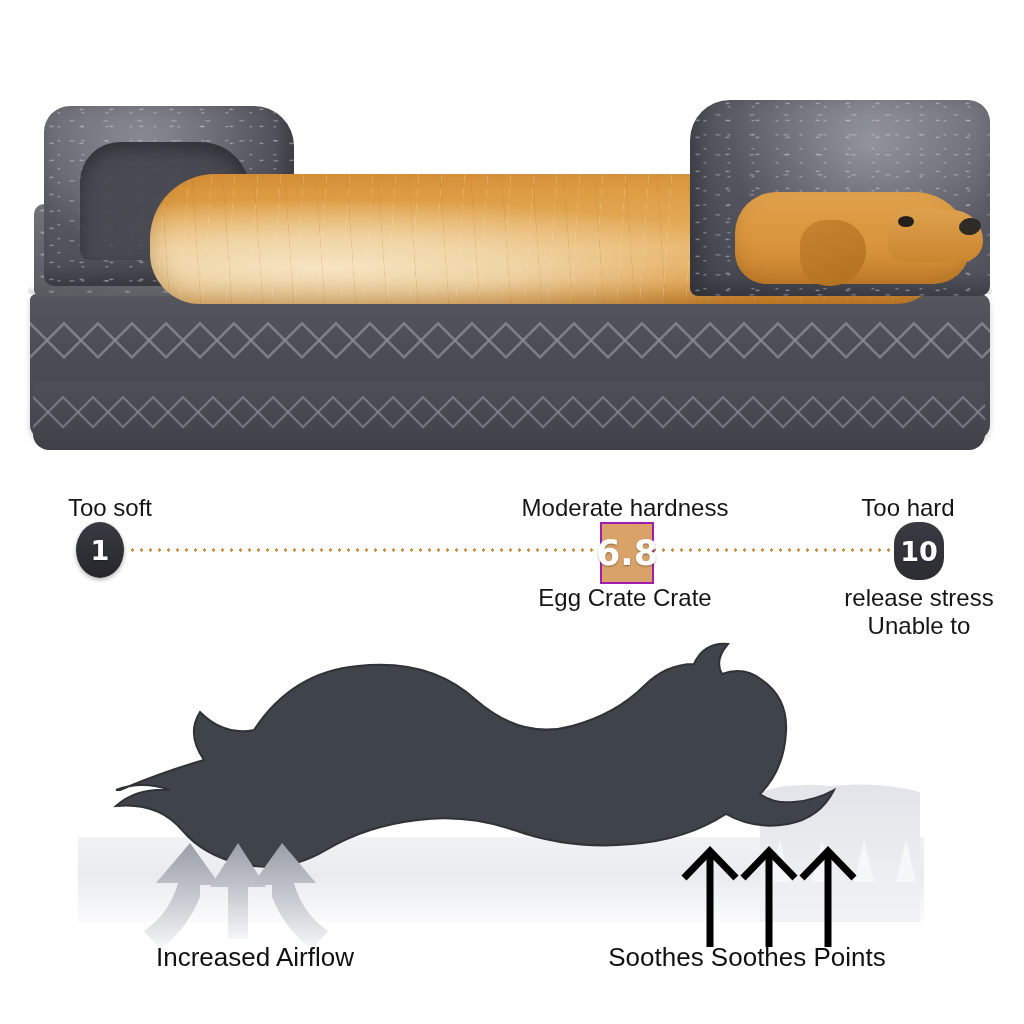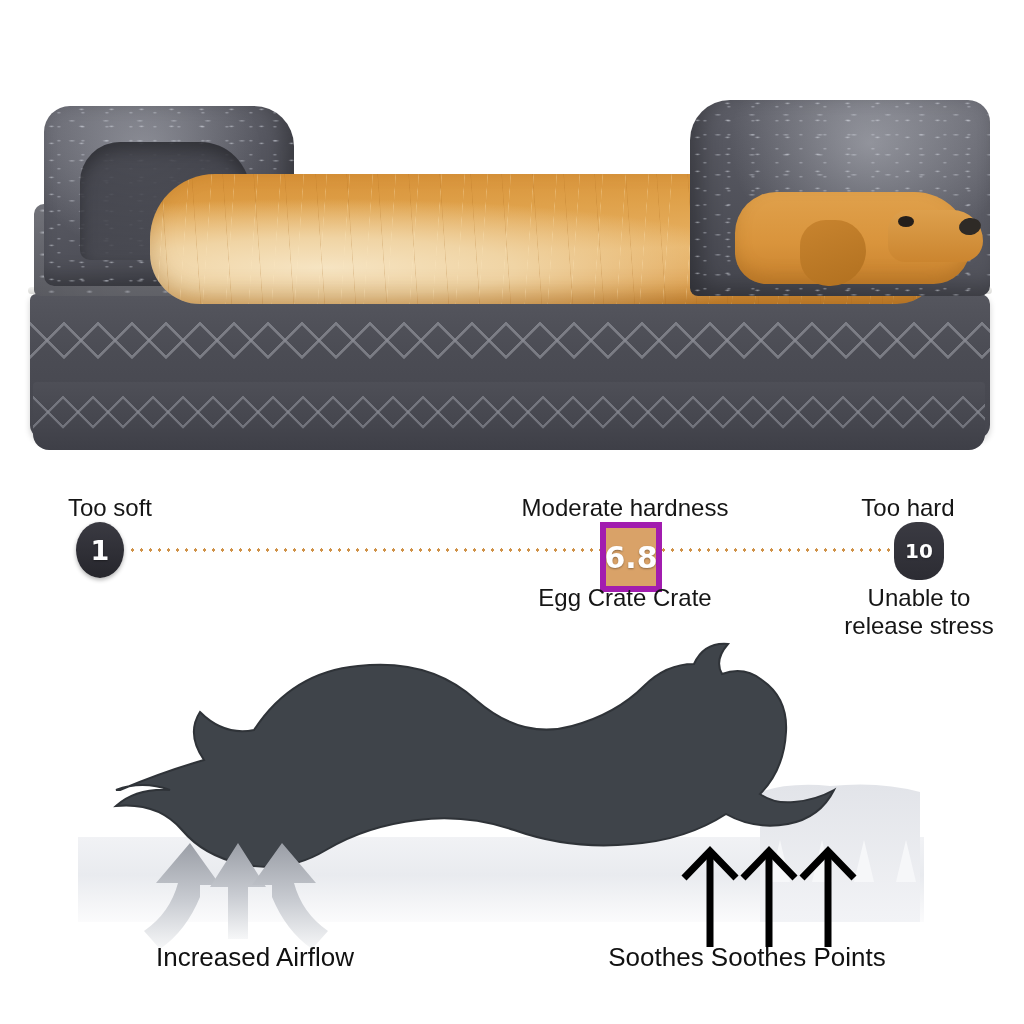--- a/index.html
+++ b/index.html
@@ -190,27 +190,27 @@
     text-shadow:0 1px 2px rgba(0,0,0,.35);
   }
   .marker.circle{
     left:76px;top:50px;width:48px;height:56px;border-radius:50%;
     background:linear-gradient(180deg,#3a3a42,#26262c);
     font-size:27px;
     box-shadow:0 2px 4px rgba(0,0,0,.3);
   }
   .marker.tan{
     left:600px;top:50px;width:50px;height:58px;
-    background:#d9a268;border:6px solid #a21caf;
-    font-size:30px;
+    background:#d9a268;border:2px solid #a21caf;
+    font-size:35px;
   }
   .marker.dark{
     left:894px;top:50px;width:50px;height:58px;
     background:linear-gradient(180deg,#3a3a42,#2c2c33);
-    font-size:20px;
+    font-size:27px;
     border-radius:22px;
   }
   .two-line{line-height:1.18;text-align:center;}
 
   
   .foam-sec{position:absolute;left:0;top:642px;width:832px;height:382px;}
   .foam-svg{position:absolute;left:0;top:0;width:1024px;height:382px;}
   .cap{
     position:absolute;top:300px;color:#111;font-size:26px;white-space:nowrap;
     font-family:"Liberation Sans", sans-serif;
@@ -258,22 +258,22 @@
     <div class="lbl top c" style="left:110px;">Too soft</div>
     <div class="marker circle">1</div>
 
     <div class="lbl top c" style="left:625px;">Moderate hardness</div>
     <div class="marker tan">6.8</div>
     <div class="lbl bot c" style="left:625px;">Egg Crate Crate</div>
 
     <div class="lbl top c" style="left:908px;">Too hard</div>
     <div class="marker dark">10</div>
     <div class="lbl bot c two-line" style="left:919px;">
+      <div>release stress</div>
       <div>Unable to</div>
-      <div>release stress</div>
     </div>
   </div>
 
   <div class="foam-sec">
     <svg class="foam-svg" viewBox="0 0 1024 382" xmlns="http://www.w3.org/2000/svg">
       <defs>
         <linearGradient id="foamGrad" x1="0" y1="0" x2="0" y2="1">
           <stop offset="0%" stop-color="#f1f2f5"></stop>
           <stop offset="45%" stop-color="#e9ebef"></stop>
           <stop offset="100%" stop-color="#fbfbfc"></stop>

